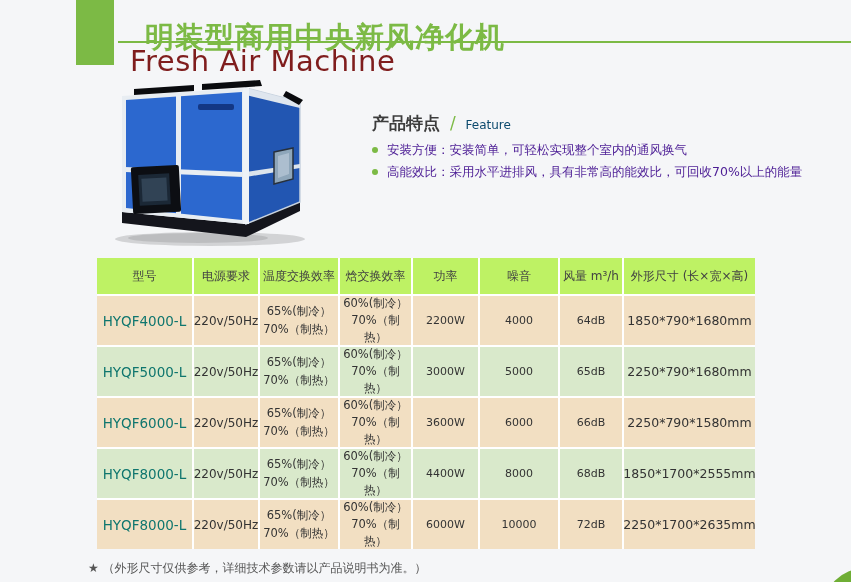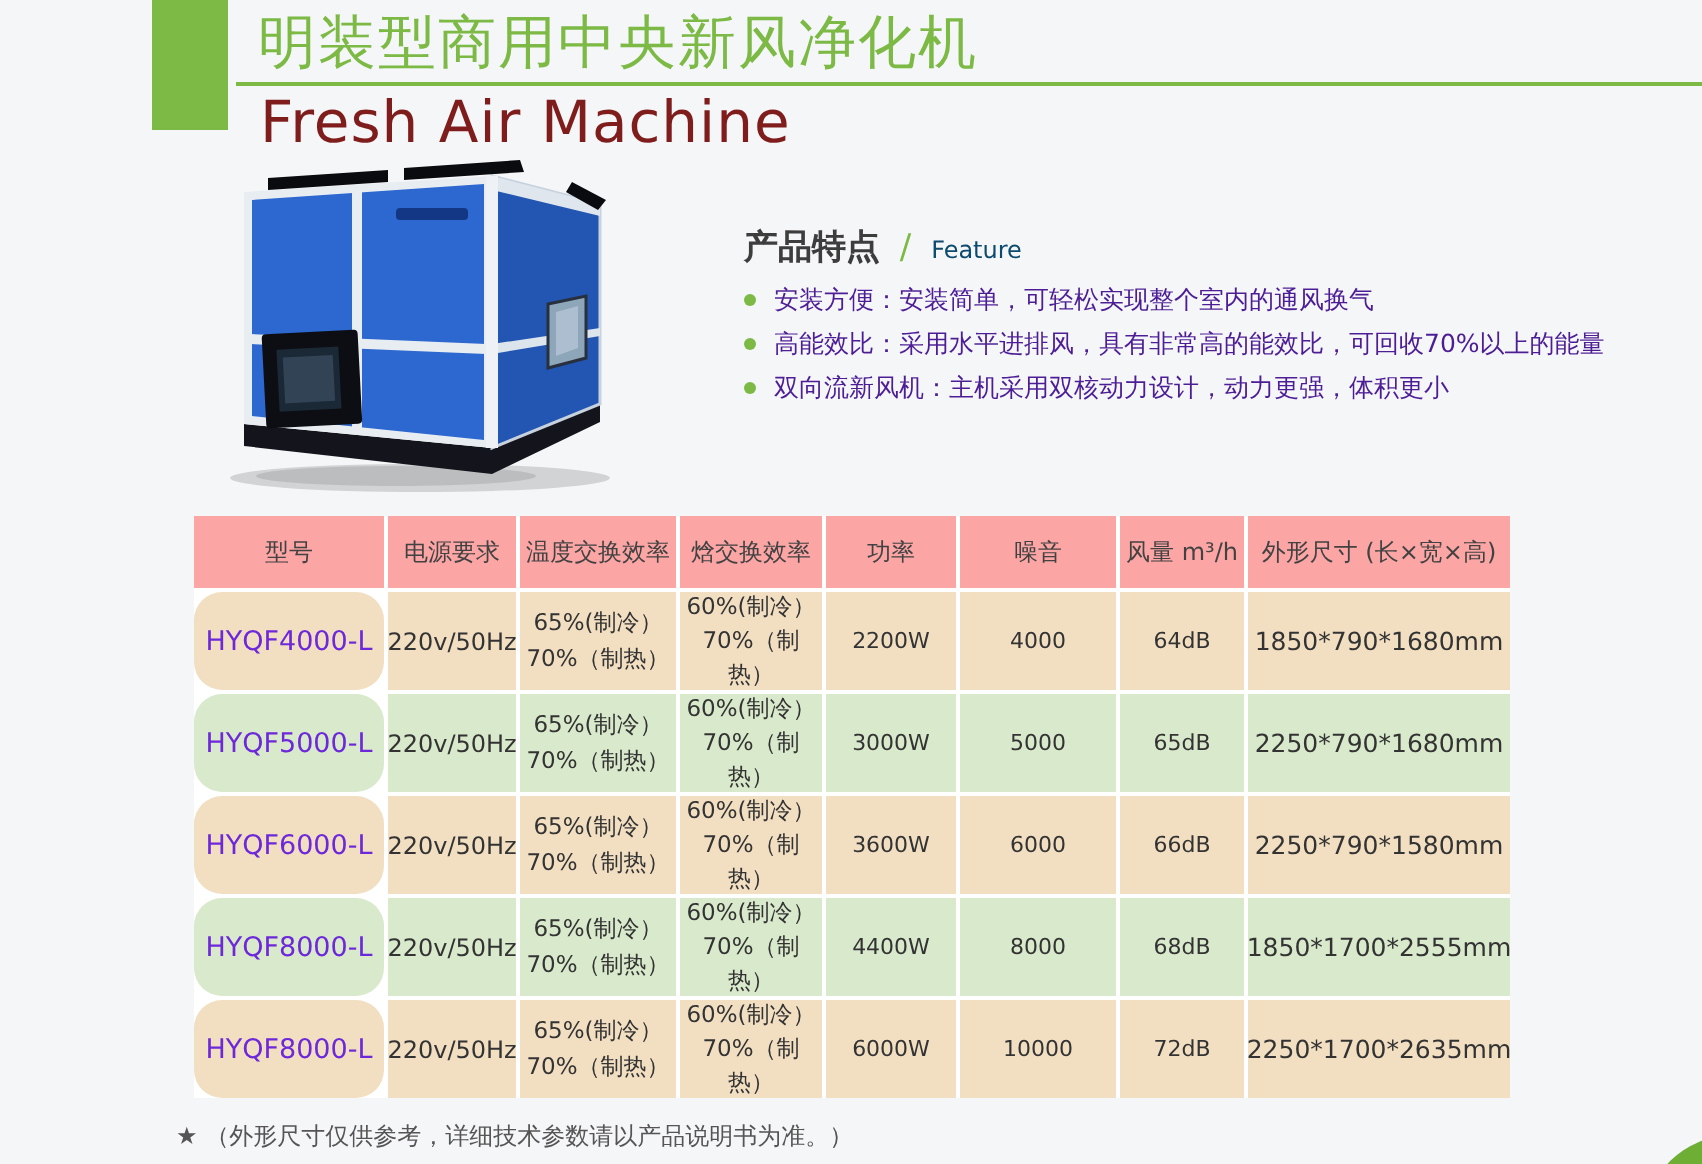--- a/index.html
+++ b/index.html
@@ -4,22 +4,22 @@
 <style>
   html,body{margin:0;padding:0;}
   body{font-family:"DejaVu Sans","Liberation Sans",sans-serif;}
   .page{
     position:relative;width:851px;height:582px;overflow:hidden;
     background:#f5f6f8;
   }
   
   .accent-square{position:absolute;left:76px;top:0;width:38px;height:65px;background:#7cba45;}
   .page-title{
-    position:absolute;left:129px;top:2px;margin:0;
-    font-size:29px;font-weight:400;color:#7cba45;letter-spacing:1px;white-space:nowrap;
+    position:absolute;left:129px;top:2px;margin:16px;
+    font-size:29px;font-weight:700;color:#7cba45;letter-spacing:1px;white-space:nowrap;
   }
   .title-underline{position:absolute;left:118px;top:41px;width:733px;height:2px;background:#7cba45;}
   .page-subtitle{
     position:absolute;left:130px;top:44px;
     font-size:29px;color:#7f1d1d;letter-spacing:0.5px;
   }
   
   .product-photo{position:absolute;left:110px;top:78px;width:212px;height:172px;}
   
   .features{position:absolute;left:372px;top:112px;width:470px;}
@@ -38,25 +38,25 @@
   .spec-table{
     position:absolute;left:97px;top:258px;
     display:grid;
     grid-template-columns:95px 64px 78px 71px 65px 78px 62px 131px;
     grid-auto-rows:auto;gap:2px;background:#ffffff;
   }
   .cell{
     display:flex;align-items:center;justify-content:center;text-align:center;
     white-space:pre-line;color:#333;
   }
-  .th{height:36px;background:#fca5a5;font-size:12px;color:#424242;white-space:nowrap;}
+  .th{height:36px;background:#bef264;font-size:12px;color:#424242;white-space:nowrap;}
   .td{height:49px;font-size:11px;}
   .row-tan .td{background:#f2dfc2;}
   .row-green .td{background:#d9e9cb;}
-  .td.model{font-size:13.5px;color:#6d28d9;border-radius:14px;}
+  .td.model{font-size:13.5px;color:#0f766e;}
   .td.power-req{font-size:12px;}
   .td.eff{font-size:11.5px;line-height:1.5;}
   .td.dims{font-size:12.5px;white-space:nowrap;}
   
   .footnote{position:absolute;left:88px;top:560px;font-size:12px;color:#555;}
   
   .corner-circle{
     position:absolute;left:823px;top:568px;width:84px;height:84px;border-radius:50%;
     background:#6fae35;
   }
@@ -111,21 +111,20 @@
 
   <div class="features">
     <div class="features-heading">
       <span>产品特点</span>
       <span class="slash">/</span>
       <span class="en">Feature</span>
     </div>
     <ul class="feature-list">
       <li><span class="dot"></span><span>安装方便：安装简单，可轻松实现整个室内的通风换气</span></li>
       <li><span class="dot"></span><span>高能效比：采用水平进排风，具有非常高的能效比，可回收70%以上的能量</span></li>
-      <li><span class="dot"></span><span>双向流新风机：主机采用双核动力设计，动力更强，体积更小</span></li>
     </ul>
   </div>
 
   <div class="spec-table">
 
     <div class="cell th">型号</div>
     <div class="cell th">电源要求</div>
     <div class="cell th">温度交换效率</div>
     <div class="cell th">焓交换效率</div>
     <div class="cell th">功率</div>

